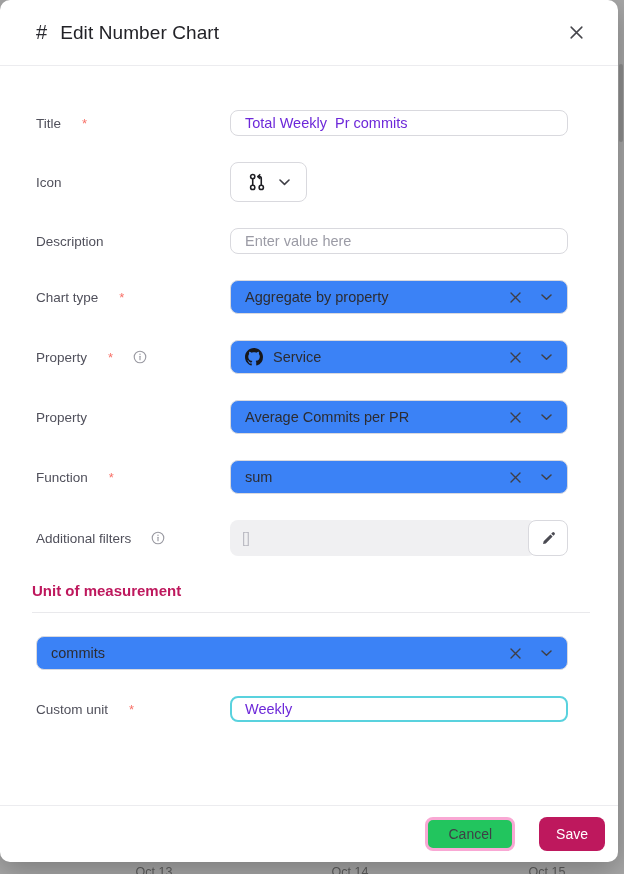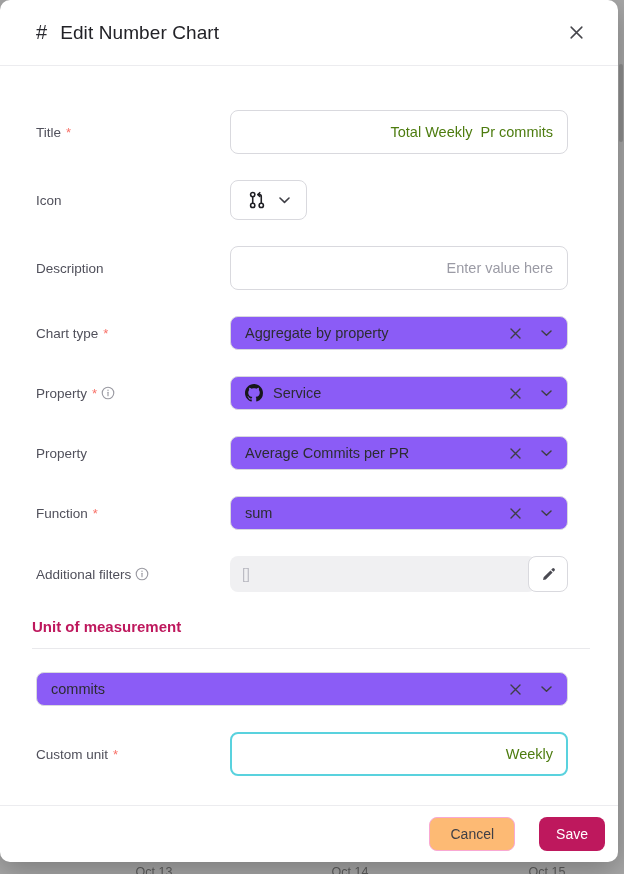--- a/index.html
+++ b/index.html
@@ -27,41 +27,41 @@
   .title-group { display:flex; align-items:center; gap:13px; }
   .hash-glyph { font-size:20px; color:#2a2a30; font-weight:400; }
   .modal-title { font-size:19px; color:#222227; font-weight:500; letter-spacing:.1px; }
   .close-btn { margin-left:auto; background:none; border:none; padding:4px; cursor:pointer; display:flex; }
 
   .modal-body { flex:1 1 auto; padding:44px 50px 0 36px; overflow:hidden; }
 
   .row { display:flex; align-items:center; margin-bottom:26px; }
   .row-label {
     width:194px; flex:0 0 194px; font-size:13.5px; color:#50505b;
-    display:flex; align-items:center; gap:4px;
+    display:flex; align-items:center; gap:20px;
   }
   .req { color:#f87168; margin-left:1px; font-size:13px; }
   .control { flex:1 1 auto; min-width:0; }
 
   .text-input {
-    width:100%; height:44px; border:1px solid #d9d9de; border-radius:8px;
-    padding:0 14px; font-size:14.5px; color:#4d7c0f; background:#fff;
-    font-family:inherit; outline:none;text-align:right;
+    width:100%; height:26px; border:1px solid #d9d9de; border-radius:8px;
+    padding:0 14px; font-size:14.5px; color:#6d28d9; background:#fff;
+    font-family:inherit; outline:none;
   }
   .text-input::placeholder { color:#9b9ba5; }
   .text-input.focused { border-width:2px; border-color:#59d2de; padding:0 13px; }
 
   .icon-select {
     width:77px; height:40px; border:1px solid #d9d9de; border-radius:8px;
     background:#fff; display:flex; align-items:center; justify-content:center; gap:13px;
     cursor:pointer;
   }
 
   .select {
-    height:34px; border:1px solid #d9d9de; border-radius:8px; background:#8b5cf6;
+    height:34px; border:1px solid #d9d9de; border-radius:8px; background:#3b82f6;
     display:flex; align-items:center; padding:0 13px 0 14px; cursor:pointer;
   }
   .select .sel-value { flex:1 1 auto; font-size:14.5px; color:#2c2c32; display:flex; align-items:center; gap:10px; overflow:hidden; white-space:nowrap; }
   .select .clear-x { display:flex; padding:3px; margin-right:15px; cursor:pointer; }
   .select .chev { display:flex; padding:2px; }
 
   .filters-group { display:flex; align-items:stretch; }
   .disabled-input {
     flex:1 1 auto; height:36px; background:#f0f0f2; border-radius:8px;
     display:flex; align-items:center; padding:0 12px; font-size:14px; color:#bcbcc4;
@@ -73,21 +73,21 @@
   }
 
   .section-title { font-size:15px; font-weight:700; color:#be185d; margin:0 0 0 -4px; }
   .section-divider { border:none; border-top:1px solid #e9e9ec; margin:13px -22px 23px -4px; }
 
   .modal-footer {
     flex:0 0 57px; margin-top:auto; border-top:1px solid #ececef;
     display:flex; align-items:center; justify-content:flex-end; gap:24px; padding:0 13px 0 0;
   }
   .btn { height:34px; border-radius:8px; font-size:14px; font-family:inherit; cursor:pointer; }
-  .btn-cancel { padding:0 20px; background:#fdba74; border:1px solid #f9a8d4; color:#3f3f46; }
+  .btn-cancel { padding:0 20px; background:#22c55e; border:3px solid #f9a8d4; color:#3f3f46; }
   .btn-save { padding:0 17px; background:#47cdd9; border:none; color:#fff; }
 </style>
 </head>
 <body>
 
 <span class="backdrop-label" style="left:154px">Oct 13</span>
 <span class="backdrop-label" style="left:350px">Oct 14</span>
 <span class="backdrop-label" style="left:547px">Oct 15</span>
 <div class="page-scrollbar"></div>
 

